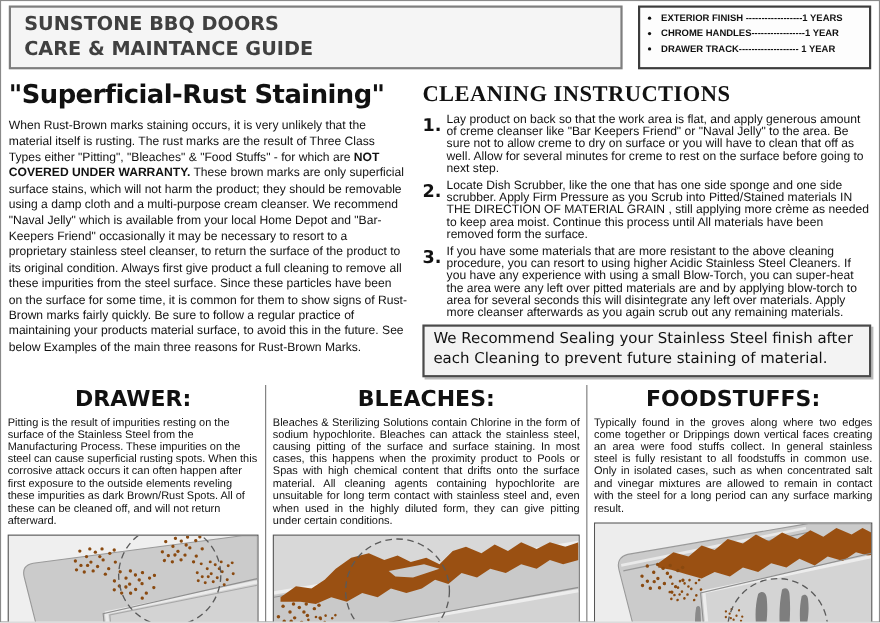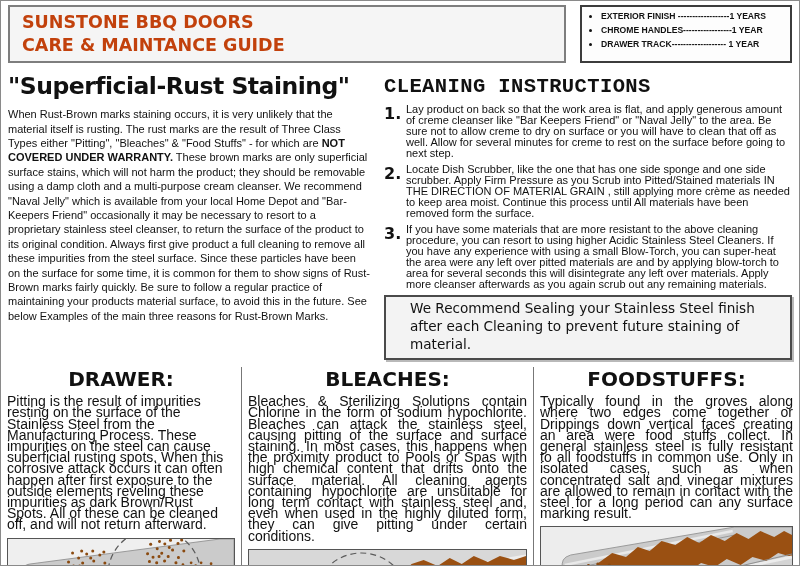--- a/index.html
+++ b/index.html
@@ -3,53 +3,53 @@
 <meta charset="utf-8">
 <style>
   html,body{margin:0;padding:0;background:#fff;}
   .page{width:800px;height:566px;box-sizing:border-box;border:1px solid #8a8a8a;
         background:#fff;position:relative;overflow:hidden;
         font-family:"Liberation Sans",sans-serif;color:#111;}
   
   .header{display:flex;align-items:stretch;padding:4px 7px 0 7px;gap:14px;}
   .title-box{flex:1;border:2px solid #7e7e7e;background:#f5f5f5;padding:4px 12px;
              font-family:"DejaVu Sans",sans-serif;font-weight:bold;font-size:17.5px;
-             line-height:1.32;color:#c2410c;}
+             line-height:1.32;color:#404040;}
   .warranty-box{width:196px;flex:none;border:2px solid #3c3c3c;background:#fdfdfd;
                 padding:2px 6px 3px 6px;}
   .warranty-title{font-family:"DejaVu Sans",sans-serif;font-weight:bold;font-size:13px;
                   text-align:center;margin:0 0 1px 0;}
   .warranty-list{margin:1px 0 0 13px;padding:0;font-weight:bold;font-size:8.6px;
                  line-height:1.6;list-style:disc;}
   
   .main{display:flex;padding:0 7px;gap:14px;}
   .left-col{width:362px;flex:none;}
   .rust-heading{font-family:"DejaVu Sans",sans-serif;font-weight:bold;font-size:23.5px;
                 margin:9px 0 7px 0;letter-spacing:-0.5px;}
   .rust-body{font-size:11px;line-height:14.4px;margin:0;}
   .right-col{flex:1;padding-top:2px;}
-  .cleaning-heading{font-family:Liberation Mono, monospace;font-weight:bold;font-size:20.5px;
+  .cleaning-heading{font-family:Liberation Serif, serif;font-weight:bold;font-size:20.5px;
                     margin:10px 0 6px 0;letter-spacing:0.4px;}
   .step{display:flex;margin-bottom:5px;}
   .step-num{font-family:"DejaVu Sans",sans-serif;font-weight:bold;font-size:16px;
             width:22px;flex:none;padding-top:0;}
   .step-text{font-size:11px;line-height:11px;}
   .recommend{border:2px solid #4a4a4a;background:#f3f3f3;box-shadow:2px 2px 0 #b9b9b9;
-             padding:3px 8px 5px 24px;margin-top:5px;
+             padding:3px 8px 5px 8px;margin-top:5px;
              font-family:"DejaVu Sans",sans-serif;font-size:13.6px;line-height:1.3;}
   
   .bottom{display:flex;margin-top:7px;height:279px;}
   .bcol{box-sizing:border-box;padding:0 6px;}
   .bcol + .bcol{border-left:1px solid #777;}
   .bcol1{width:240px;flex:none;}
   .bcol2{width:292px;flex:none;}
   .bcol3{flex:1;}
   .bcol-heading{font-family:"DejaVu Sans",sans-serif;font-weight:bold;font-size:20px;
                 text-align:center;margin:0 0 5px 0;}
-  .bcol-body{font-size:14px;line-height:11.2px;margin:0;}
+  .bcol-body{font-size:10px;line-height:11.2px;margin:0;}
   .bcol2 .bcol-body,.bcol3 .bcol-body{text-align:justify;}
   .fig{position:relative;margin-top:7px;height:158px;border:1px solid #555;
        background:#efefef;overflow:hidden;}
   .fig svg{display:block;width:100%;height:100%;}
 </style>
 </head>
 <body>
 
 <div class="page">
 

